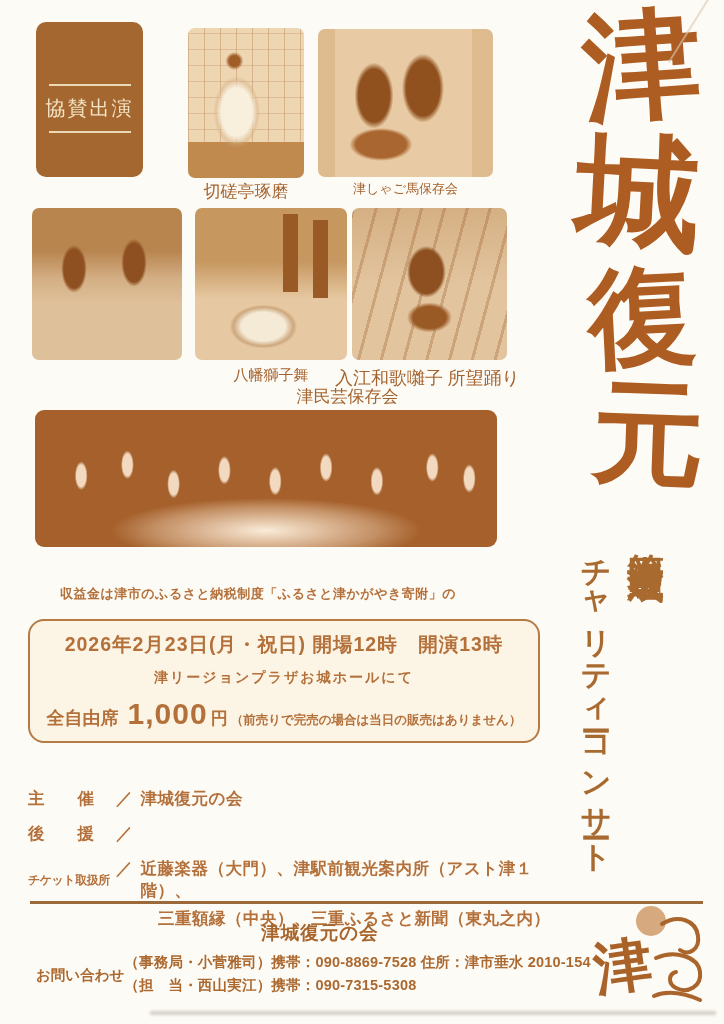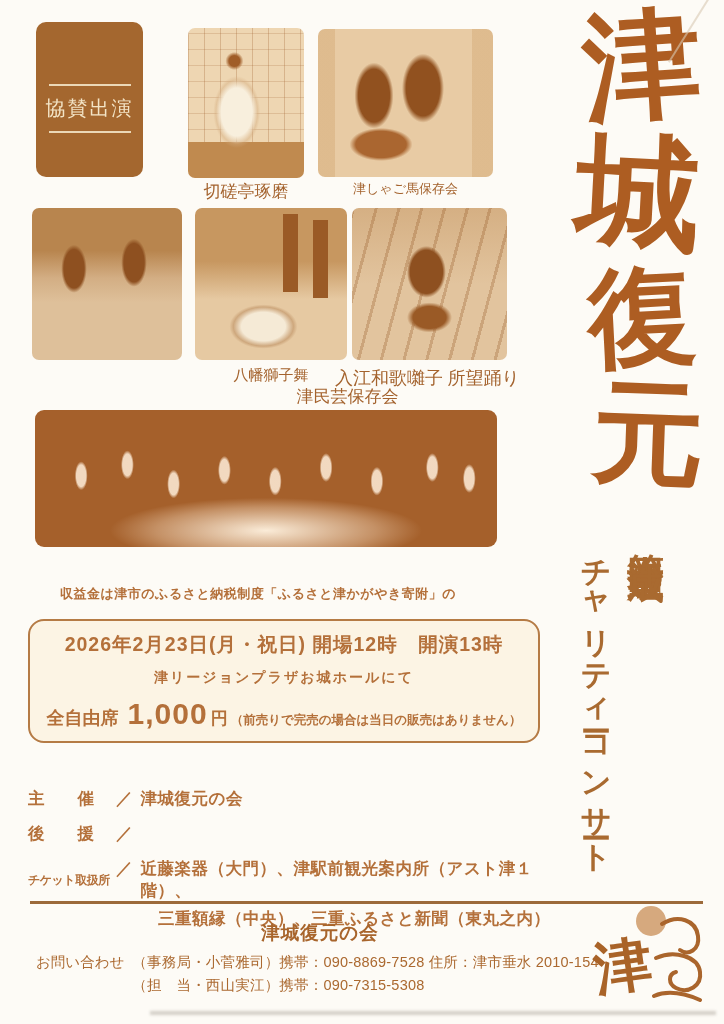--- a/index.html
+++ b/index.html
@@ -140,22 +140,22 @@
   .credit-val{letter-spacing:.5px;}
   .credit-cont{margin-left:130px; margin-top:-7px; font-size:16.5px; letter-spacing:.5px;}
 
   
   .rule-hr{position:absolute; left:30px; top:901px; width:673px; height:2.5px; background:#9c6a3a;}
   .org-name{
     position:absolute; left:0; top:920px; width:640px; text-align:center;
     color:#a8652c; font-weight:bold; font-size:18.5px; letter-spacing:1px;
   }
   .contact{
-    position:absolute; left:36px; top:951px; display:flex; gap:8px;
-    color:#ab6930; font-weight:normal; font-size:14.5px;
+    position:absolute; left:36px; top:951px; display:flex; 
+    color:#ab6930; font-weight:bold; font-size:14.5px;align-items:center;
   }
   .contact-label{padding-top:2px;}
   .contact-lines div{line-height:1.6; letter-spacing:.2px;}
 
   
   .logo{position:absolute; left:592px; top:898px; width:120px; height:118px;}
   .logo-circle{position:absolute; left:44px; top:8px; width:30px; height:30px; border-radius:50%; background:#d6a97e;}
   .logo-tsu{
     position:absolute; left:2px; top:30px; font-size:58px; color:#a96328;
     font-family:"Liberation Serif","DejaVu Serif",serif; font-weight:bold; transform:rotate(-8deg);

